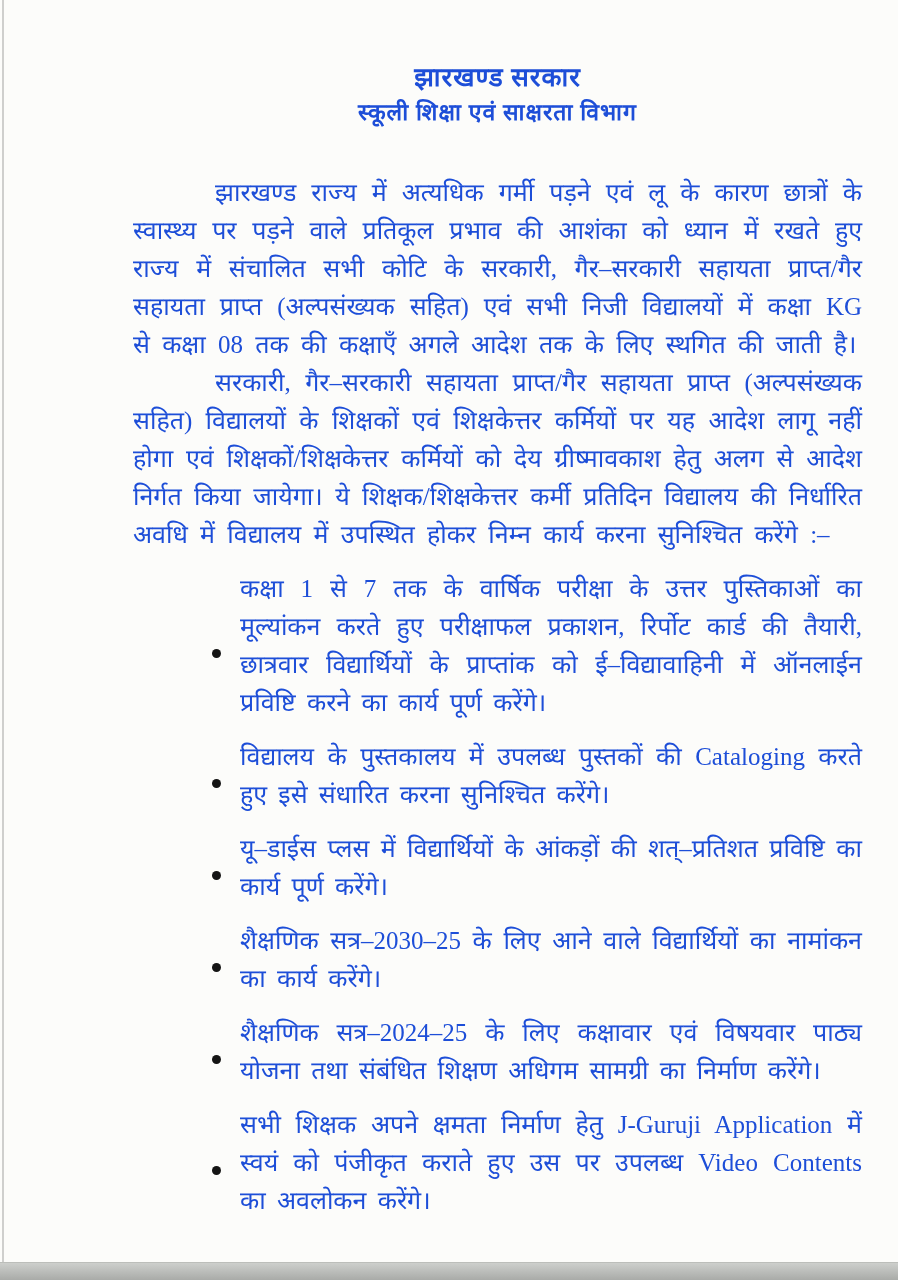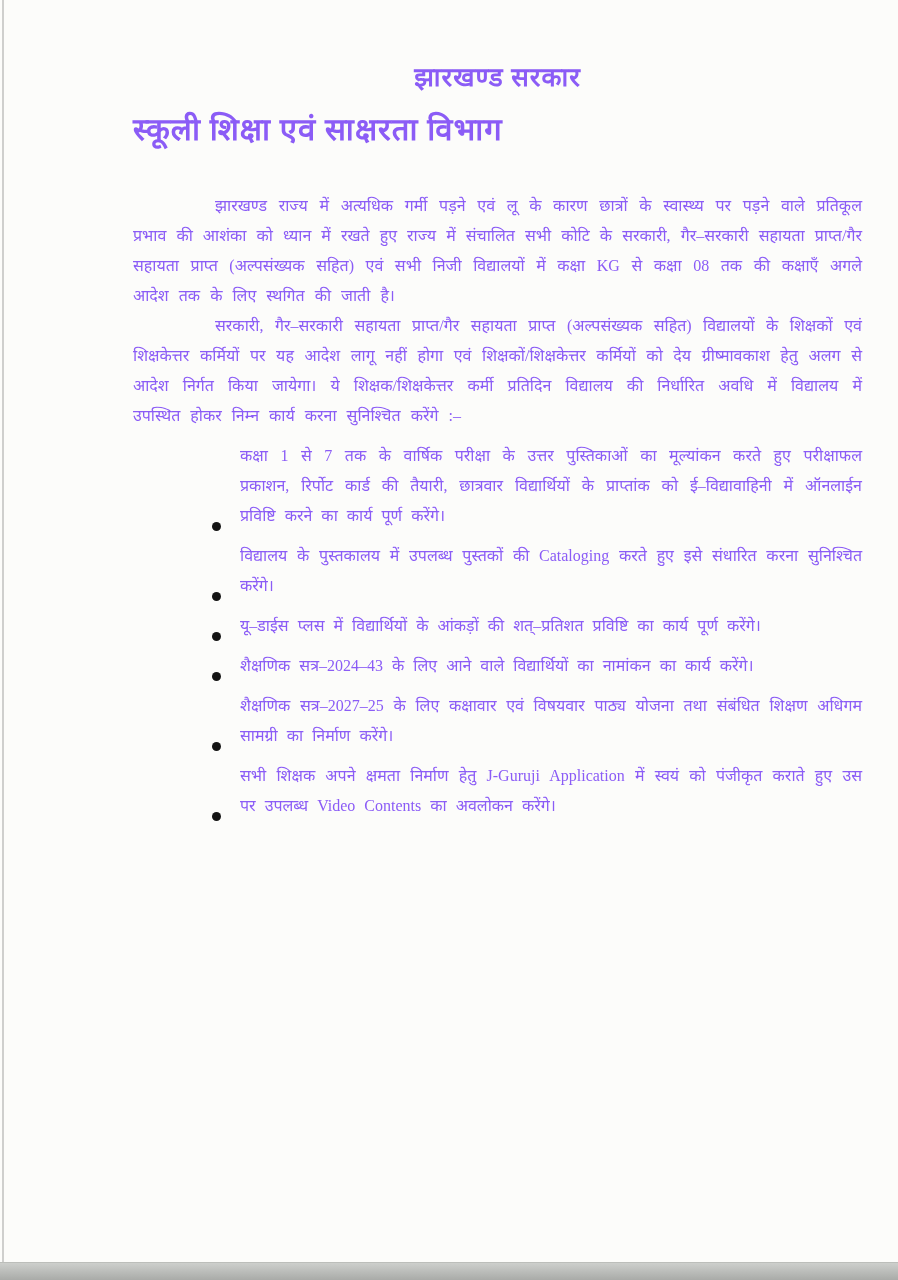--- a/index.html
+++ b/index.html
@@ -7,21 +7,21 @@
     padding: 0;
     background: #e8e8e6;
     font-family: "Liberation Serif", "DejaVu Serif", serif;
   }
   .page {
     position: relative;
     width: 898px;
     height: 1280px;
     margin: 0 auto;
     background: #fcfcfa;
-    color: #8b5cf6;
+    color: #1d4ed8;
     overflow: hidden;
   }
   .left-edge-line {
     position: absolute;
     left: 2px;
     top: 0;
     width: 2px;
     height: 100%;
     background: #cfcfcd;
   }
@@ -41,55 +41,56 @@
     width: 729px;
   }
   .hdr-gov {
     text-align: center;
     font-size: 26px;
     line-height: 32px;
     font-weight: bold;
     letter-spacing: 1px;
   }
   .hdr-dept {
-    font-size: 31px;
+    text-align: center;
+    font-size: 23px;
     line-height: 34px;
     font-weight: bold;
     letter-spacing: 1px;
-    margin-top: 19px;
+    margin-top: 2px;
   }
   .order-title {
     text-align: center;
     font-size: 26px;
     line-height: 32px;
     font-weight: bold;
     margin-top: 38px;
   }
   .body-text {
-    font-size: 16px;
-    line-height: 30px;
+    font-size: 25px;
+    line-height: 38px;
     word-spacing: 6px;
   }
   p.para {
     margin: 0;
     text-align: justify;
     text-indent: 82px;
   }
   p.para.first {
     margin-top: 44px;
   }
   ul.duties {
     list-style: none;
     margin: 6px 0 0 0;
     padding: 0 0 0 79px;
   }
   ul.duties li {
     display: flex;
-    align-items: flex-end;
-    margin-top: 10px;
+    align-items: center;
+    margin-top: 16px;
   }
   .bullet-dot {
     flex: none;
     width: 9px;
     height: 9px;
     border-radius: 50%;
     background: #141414;
     margin-top: 15px;
   }
   .li-text {
@@ -120,25 +121,25 @@
       <li>
         <span class="bullet-dot"></span>
         <div class="li-text">विद्यालय के पुस्तकालय में उपलब्ध पुस्तकों की Cataloging करते हुए इसे संधारित करना सुनिश्चित करेंगे।</div>
       </li>
       <li>
         <span class="bullet-dot"></span>
         <div class="li-text">यू–डाईस प्लस में विद्यार्थियों के आंकड़ों की शत्–प्रतिशत प्रविष्टि का कार्य पूर्ण करेंगे।</div>
       </li>
       <li>
         <span class="bullet-dot"></span>
-        <div class="li-text">शैक्षणिक सत्र–2024–43 के लिए आने वाले विद्यार्थियों का नामांकन का कार्य करेंगे।</div>
+        <div class="li-text">शैक्षणिक सत्र–2030–25 के लिए आने वाले विद्यार्थियों का नामांकन का कार्य करेंगे।</div>
       </li>
       <li>
         <span class="bullet-dot"></span>
-        <div class="li-text">शैक्षणिक सत्र–2027–25 के लिए कक्षावार एवं विषयवार पाठ्य योजना तथा संबंधित शिक्षण अधिगम सामग्री का निर्माण करेंगे।</div>
+        <div class="li-text">शैक्षणिक सत्र–2024–25 के लिए कक्षावार एवं विषयवार पाठ्य योजना तथा संबंधित शिक्षण अधिगम सामग्री का निर्माण करेंगे।</div>
       </li>
       <li>
         <span class="bullet-dot"></span>
         <div class="li-text">सभी शिक्षक अपने क्षमता निर्माण हेतु J-Guruji Application में स्वयं को पंजीकृत कराते हुए उस पर उपलब्ध Video Contents का अवलोकन करेंगे।</div>
       </li>
     </ul>
   </div>
 
   <div class="bottom-band"></div>
 </div>

